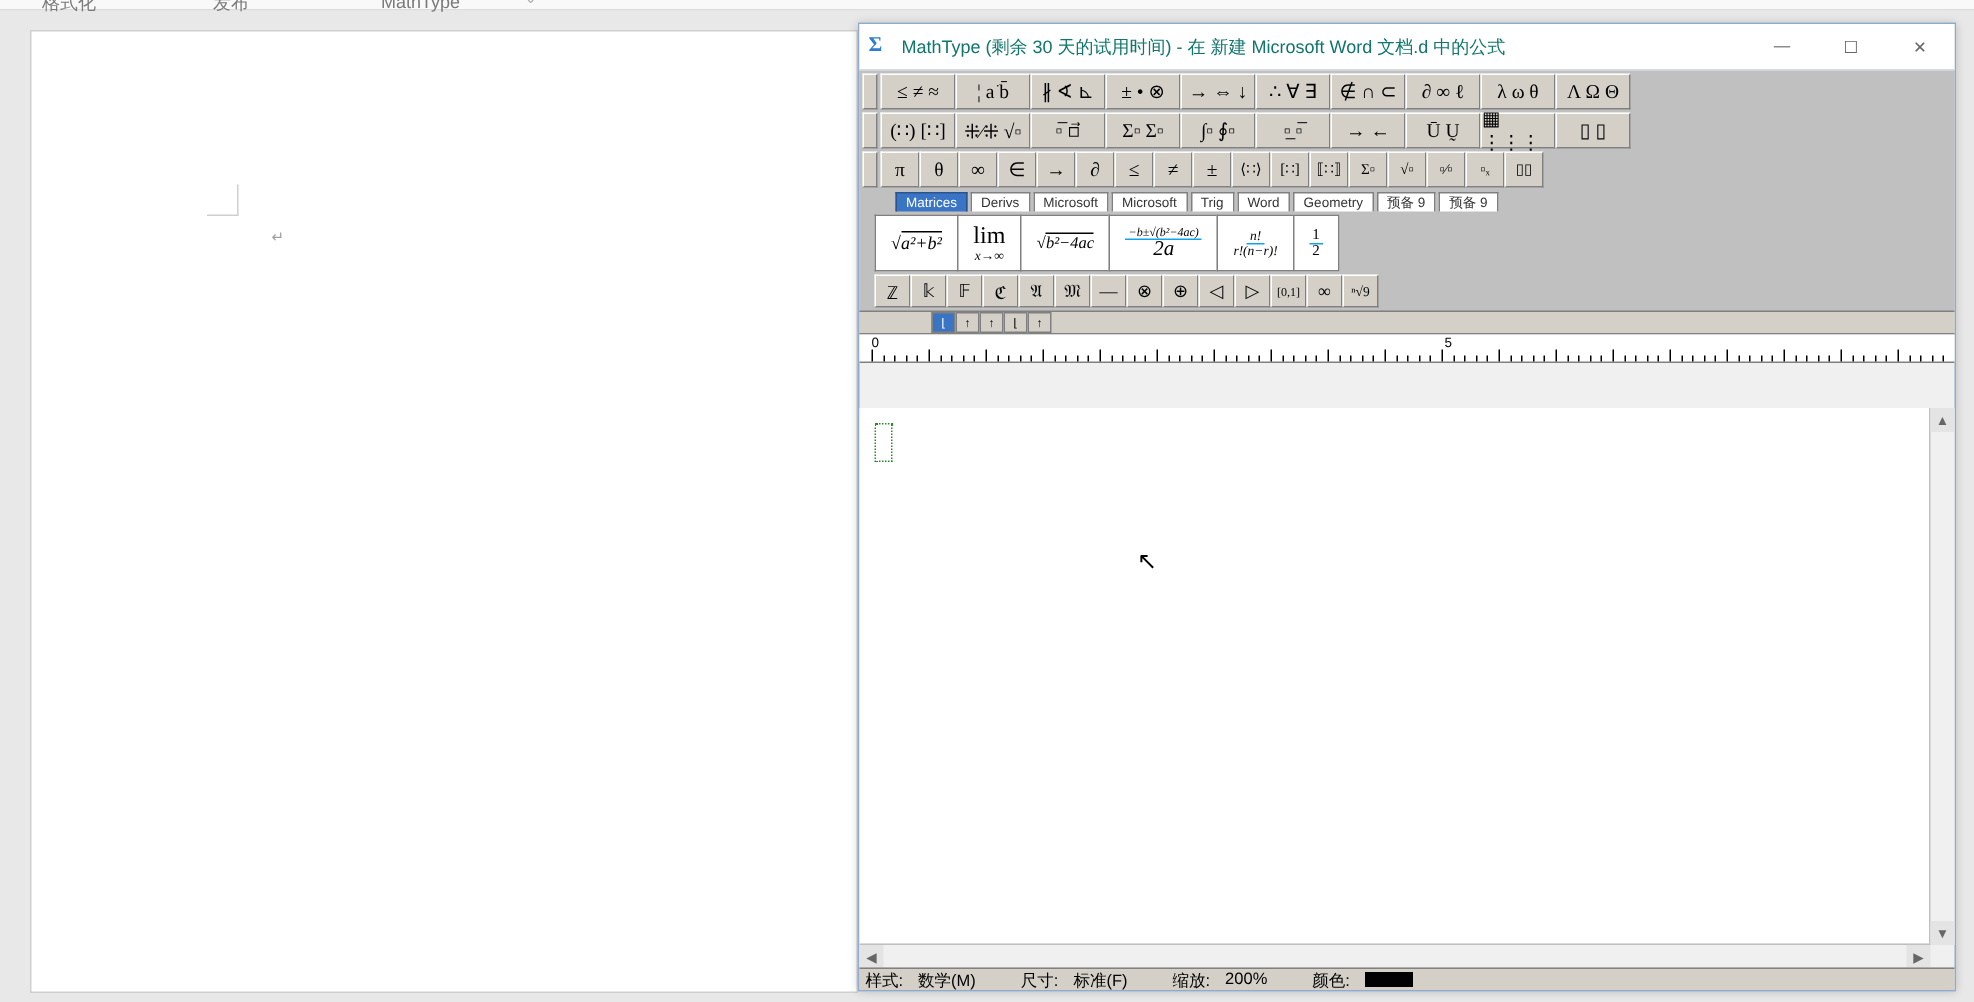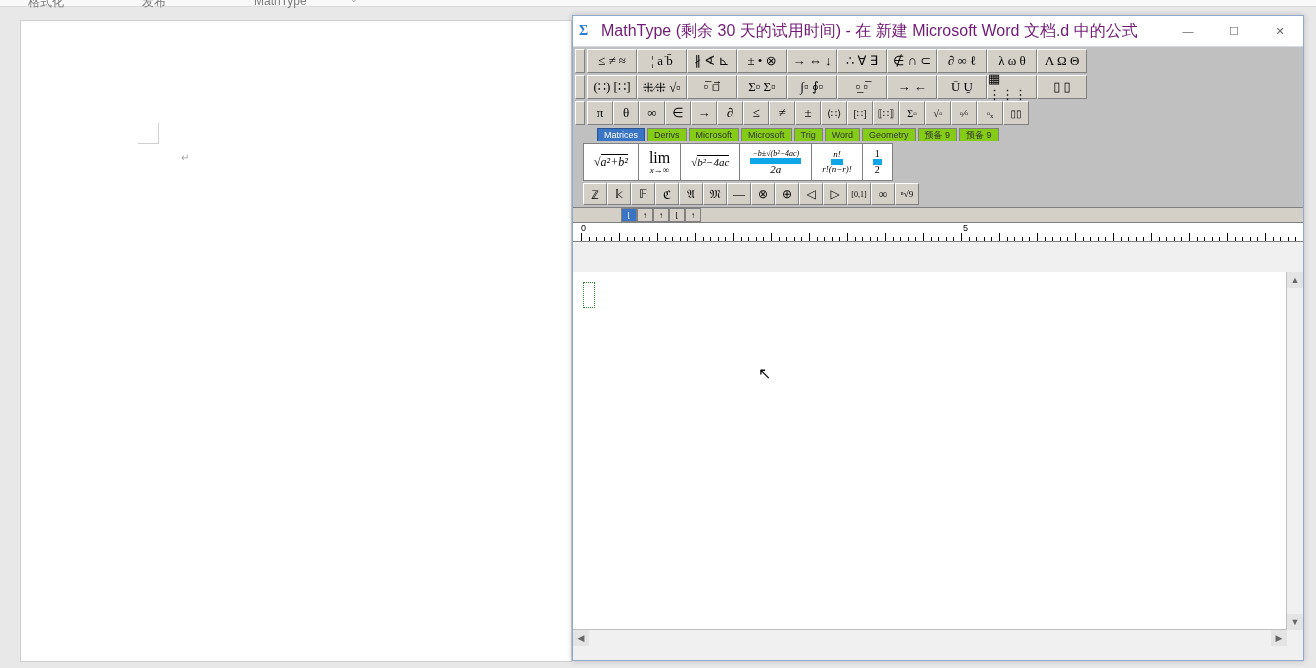--- a/index.html
+++ b/index.html
@@ -7,44 +7,44 @@
 .word-ribbon-frag{position:absolute;left:0;top:0;width:1316px;height:6px;background:#f9f9f9;border-bottom:1px solid #dcdcdc}
 .word-ribbon-labels{position:absolute;top:-6px;left:0;width:1316px;height:16px;color:#7a7a7a;font-size:12px}
 .word-ribbon-labels span{position:absolute}
 .word-doc{position:absolute;left:20px;top:20px;width:550px;height:640px;background:#fff;border:1px solid #cfcfcf}
 .word-corner{position:absolute;left:117px;top:102px;width:20px;height:20px;border-left:1px solid #b0b0b0;border-top:1px solid #b0b0b0;transform:rotate(180deg);opacity:.6}
 .word-caret{position:absolute;left:160px;top:131px;color:#a0a0a0;font-size:10px}
 
 .mt-window{position:absolute;left:572px;top:15px;width:730px;height:644px;background:#f0f0f0;border:1px solid #8faacc;box-shadow:0 0 6px rgba(0,0,0,.2)}
 .mt-titlebar{height:30px;background:#fff;display:flex;align-items:center;border-bottom:1px solid #d4dbe3}
 .mt-title-icon{width:16px;height:16px;margin:0 6px;color:#2b7cd3;font-weight:bold;font-family:serif;font-size:14px}
-.mt-title-text{flex:1;font-size:16px;color:#701a75}
+.mt-title-text{flex:1;font-size:12px;color:#0f766e}
 .mt-winbtns{display:flex}
 .mt-winbtns div{width:46px;height:30px;display:flex;align-items:center;justify-content:center;color:#666;font-size:11px}
 
 .mt-menubar{height:22px;background:#f0f0f0;display:flex;align-items:center;padding-left:2px;border-bottom:1px solid #c0c0c0}
 .mt-menubar span{padding:2px 6px;color:#333;font-size:12px}
 
 .mt-toolarea{background:#c0c0c0;padding:2px;border-bottom:1px solid #808080}
 .mt-toolrow{display:flex;gap:2px;margin-bottom:2px}
 .mt-leftcol{width:8px;background:#d4d0c8;border:1px solid #fff;border-right-color:#808080;border-bottom-color:#808080}
 .mt-group{display:flex}
 .mt-btn{width:24px;height:22px;background:#d4d0c8;border:1px solid #fff;border-right-color:#808080;border-bottom-color:#808080;display:flex;align-items:center;justify-content:center;font-family:"Times New Roman",serif;font-size:13px;color:#000;cursor:pointer}
 .mt-btn.w3{width:48px}
 .mt-btn.sym{font-size:13px}
 
 .mt-tabrow{display:flex;gap:2px;margin:2px 0 2px 22px;height:14px;align-items:flex-end}
-.mt-tab{height:12px;padding:0 6px;font-size:9px;background:#84cc16;border:1px solid #808080;border-bottom:none;color:#333;display:flex;align-items:center;cursor:pointer}
+.mt-tab{height:12px;padding:0 6px;font-size:9px;background:#ffffff;border:1px solid #808080;border-bottom:none;color:#333;display:flex;align-items:center;cursor:pointer}
 .mt-tab.active{background:#3a74c4;color:#fff;border-color:#2a5490}
 
 .mt-bigrow{display:flex;gap:0;margin-left:8px}
 .mt-bigbtn{height:36px;background:#fff;border:1px solid #808080;border-right:none;display:flex;align-items:center;justify-content:center;padding:0 10px;font-family:"Times New Roman",serif;font-size:13px;font-style:italic;color:#000;cursor:pointer}
 .mt-bigbtn:last-child{border-right:1px solid #808080}
 .mt-bigbtn .frac{display:flex;flex-direction:column;align-items:center;font-size:10px;line-height:1}
-.mt-bigbtn .frac .num{border-bottom:6px solid #0ea5e9;padding:0 2px}
+.mt-bigbtn .frac .num{border-bottom:1px solid #0ea5e9;padding:0 2px}
 
 .mt-symrow3{display:flex;gap:0;margin:2px 0 0 8px}
 .mt-sbtn{width:22px;height:20px;background:#d4d0c8;border:1px solid #fff;border-right-color:#808080;border-bottom-color:#808080;display:flex;align-items:center;justify-content:center;font-family:"Times New Roman",serif;font-size:12px;cursor:pointer}
 
 .mt-tabstops{height:14px;background:#d4d0c8;display:flex;align-items:center;padding-left:48px;gap:0;border-bottom:1px solid #808080}
 .mt-tabstop{width:14px;height:12px;background:#d4d0c8;border:1px solid #808080;font-size:8px;display:flex;align-items:center;justify-content:center;cursor:pointer}
 .mt-tabstop.active{background:#3a74c4;color:#fff}
 
 .mt-ruler{height:18px;background:#fff;border-bottom:1px solid #808080;position:relative;font-size:9px}
 .mt-ruler .rnum{position:absolute;top:0}
@@ -175,21 +175,21 @@
             <span style="font-size:16px;font-style:normal">lim</span>
             <span style="font-size:9px">x→∞</span>
           </div>
         </div>
       <div class="mt-bigbtn">
           <span style="font-size:11px">√<span style="border-top:1px solid #000">b²−4ac</span></span>
         </div>
       <div class="mt-bigbtn">
           <div class="frac">
             <span class="num" style="font-size:8px">−b±√(b²−4ac)</span>
-            <span style="font-size:11px">2a</span>
+            <span style="font-size:14px">2a</span>
           </div>
         </div>
       <div class="mt-bigbtn">
           <div class="frac">
             <span class="num" style="font-size:9px">n!</span>
             <span style="font-size:9px">r!(n−r)!</span>
           </div>
         </div>
       <div class="mt-bigbtn" style="font-style:normal">
           <div class="frac">
@@ -332,13 +332,23 @@
 
   <div class="mt-vscroll">
     <div class="arrow-up">▲</div>
     <div class="arrow-down">▼</div>
   </div>
   <div class="mt-hscroll">
     <div class="arrow-left">◀</div>
     <div class="arrow-right">▶</div>
   </div>
 
+  <div class="mt-status">
+    <span>样式:</span>
+    <span>数学(M)</span>
+    <span style="margin-left:20px">尺寸:</span>
+    <span>标准(F)</span>
+    <span style="margin-left:20px">缩放:</span>
+    <span>200%</span>
+    <span style="margin-left:20px">颜色:</span>
+    <span class="swatch"></span>
+  </div>
 </div>
 
 </body></html>

